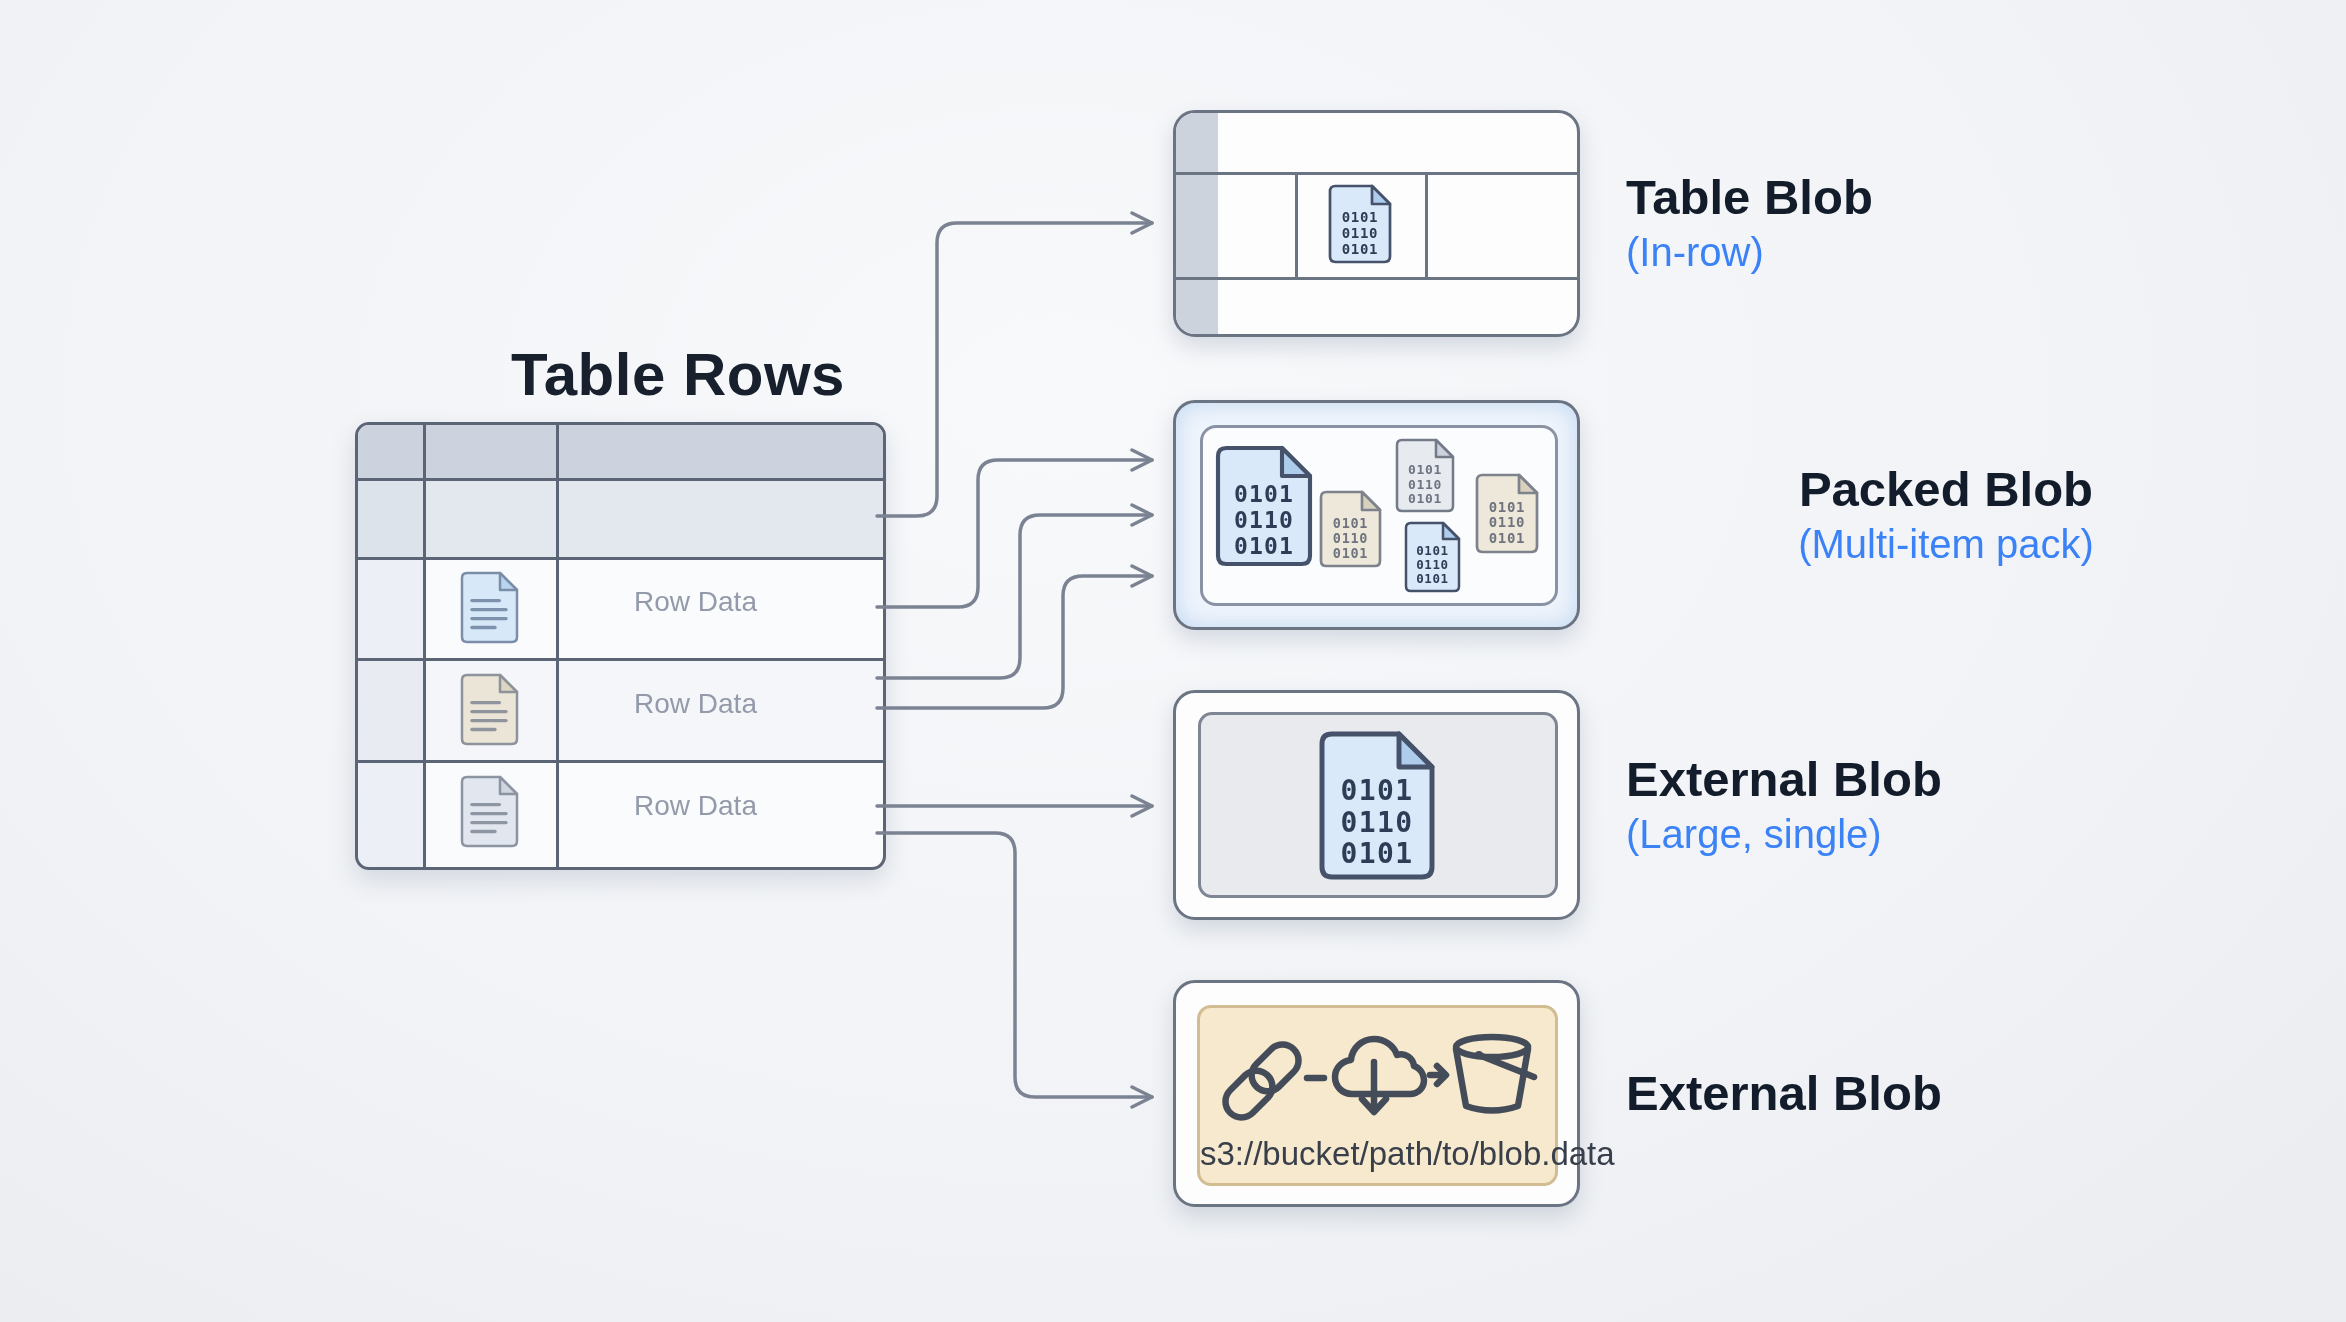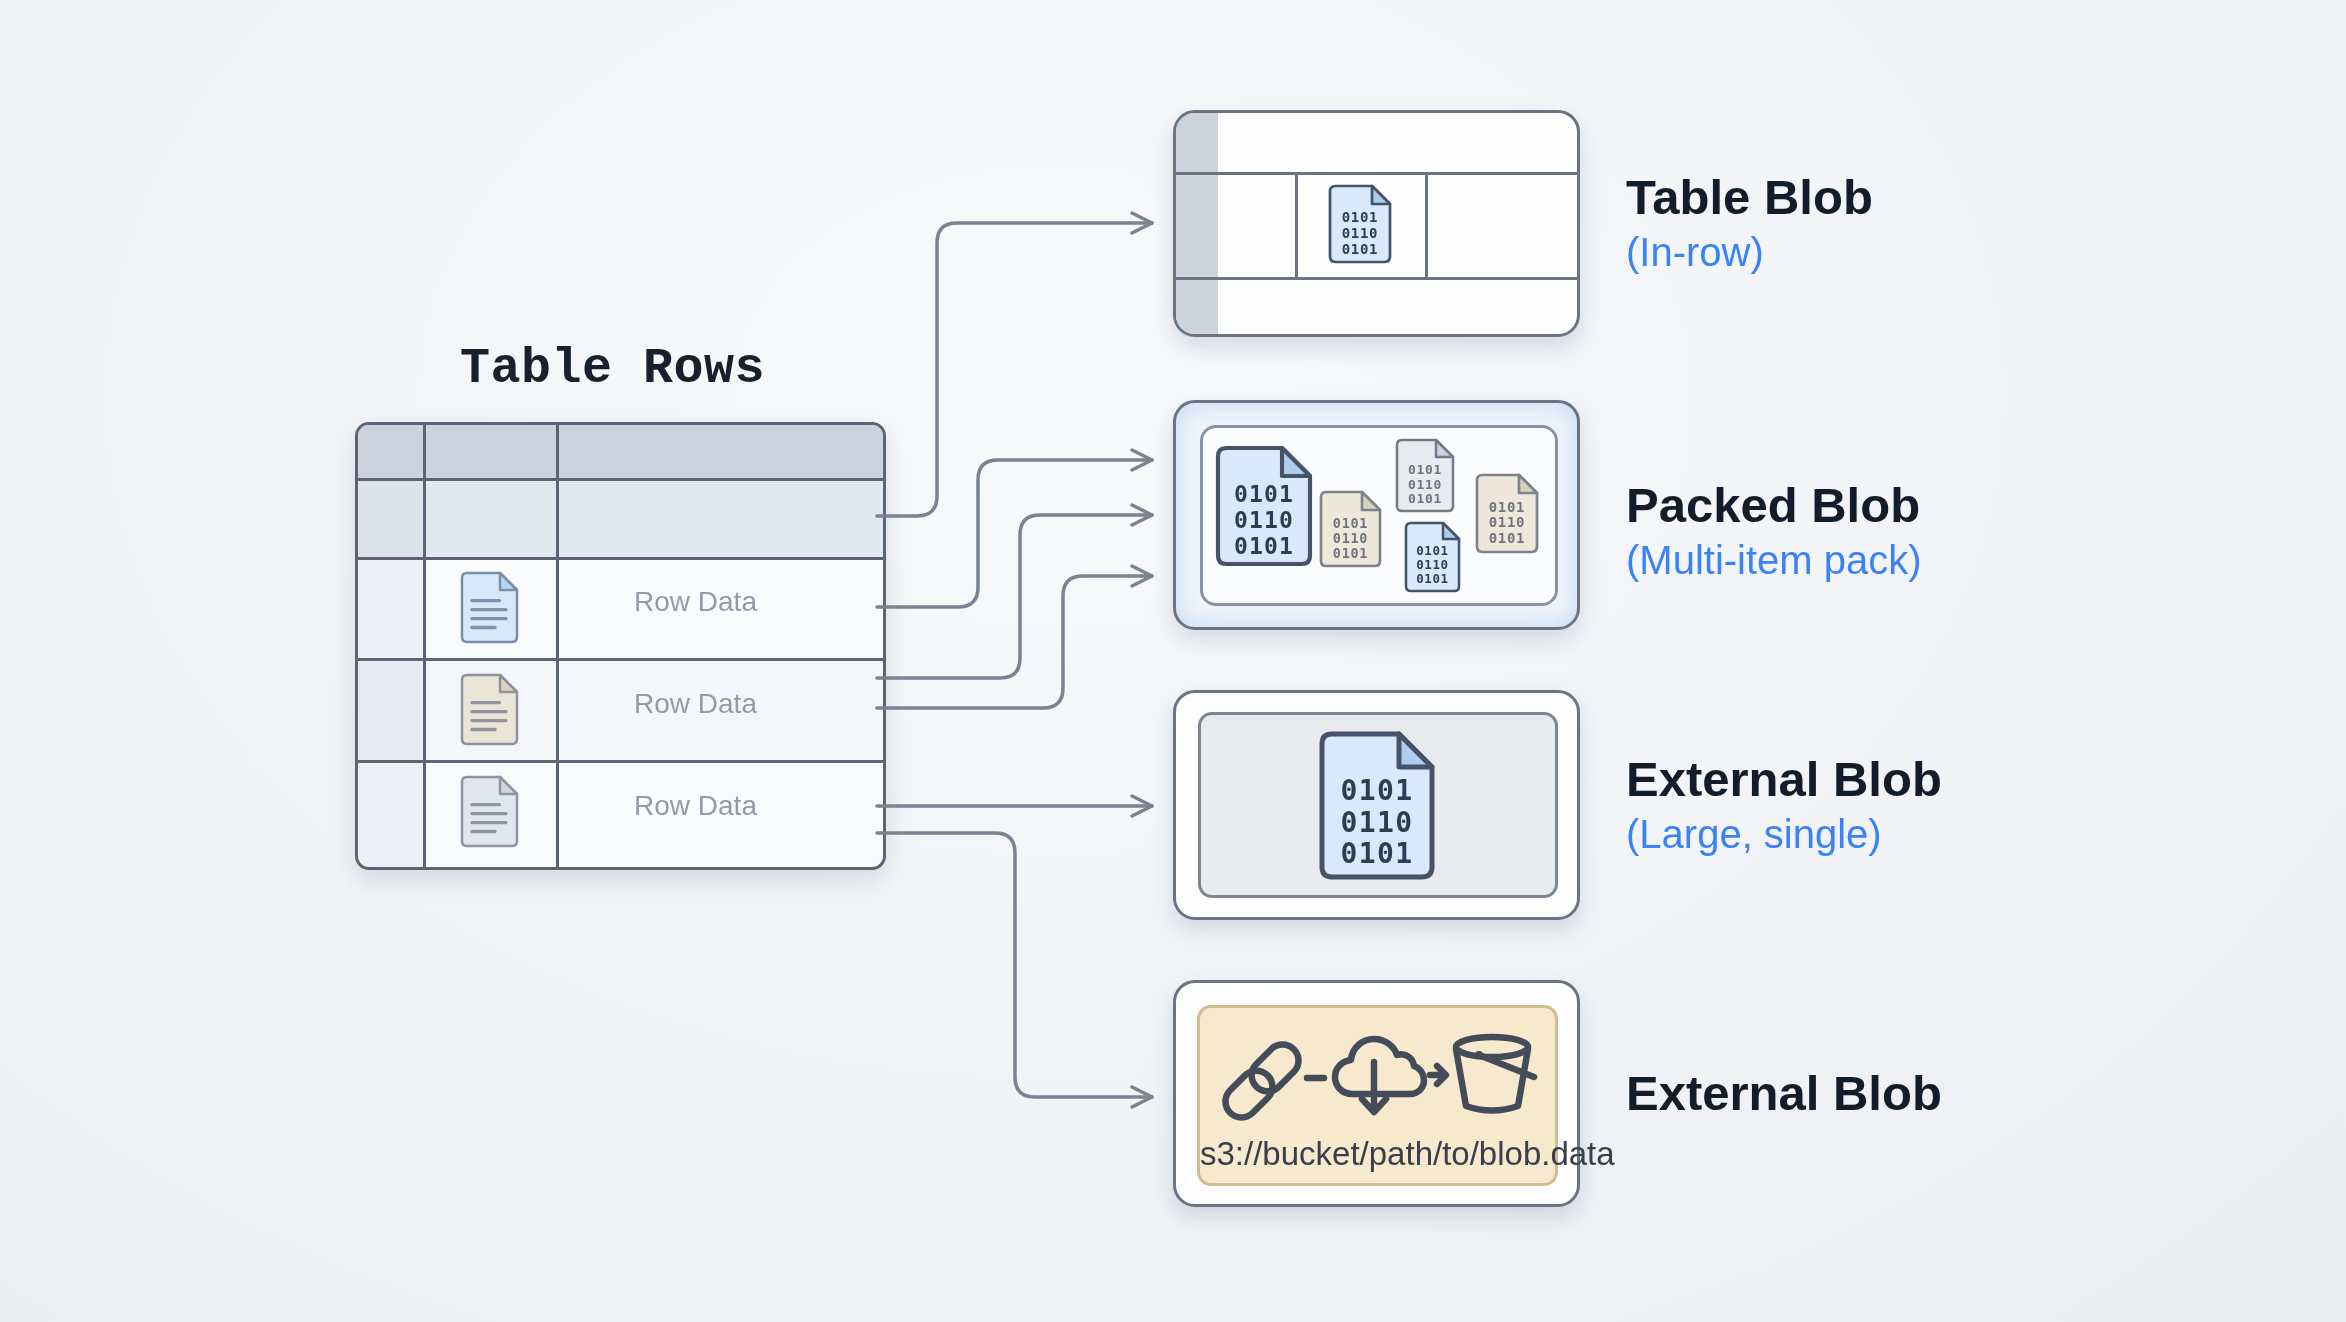--- a/index.html
+++ b/index.html
@@ -8,21 +8,21 @@
     font-family:"Liberation Sans",sans-serif;
     background:radial-gradient(ellipse at 45% 30%, #f8f9fb 0%, #f1f3f6 55%, #eaecf0 100%);
     position:relative;
   }
   .stage{position:absolute;inset:0;}
   svg.layer{position:absolute;left:0;top:0;width:2346px;height:1322px;pointer-events:none;}
 
   
   .page-title{
     position:absolute;left:380px;top:340px;width:465px;
-    text-align:center;font-size:50px;font-weight:700;color:#18202e;letter-spacing:.5px;font-family:Liberation Mono, monospace;
+    text-align:right;font-size:60px;font-weight:700;color:#18202e;letter-spacing:.5px;
   }
   .rtable{
     position:absolute;left:355px;top:422px;width:525px;height:442px;
     border:3px solid #5c6575;border-radius:14px;overflow:hidden;background:#fafbfd;
     box-shadow:0 10px 24px rgba(105,120,145,.22);
   }
   .rtable .band{position:absolute;left:0;right:0;}
   .band.head{top:0;height:53px;background:#ccd3de;}
   .band.emptyrow{top:56px;height:76px;background:#e3e7ee;}
   .band.r2tint{top:236px;height:99px;background:#f4f6f9;}
@@ -65,21 +65,21 @@
   }
 
   
   .blob-label{
     position:absolute;left:1626px;width:640px;height:124px;
     display:flex;flex-direction:column;justify-content:center;
   }
   .blob-label .t{font-size:49px;font-weight:700;color:#131c2a;line-height:58px;}
   .blob-label .s{font-size:40px;color:#3b82f6;line-height:52px;}
   .lb-inline{top:161px;}
-  .lb-packed{top:469px;}
+  .lb-packed{top:453px;align-items:center;}
   .lb-dedicated{top:743px;}
   .lb-external{top:1031px;}
 </style>
 </head>
 <body>
 
 <div class="stage">
 
   <div class="page-title">Table Rows</div>
 

